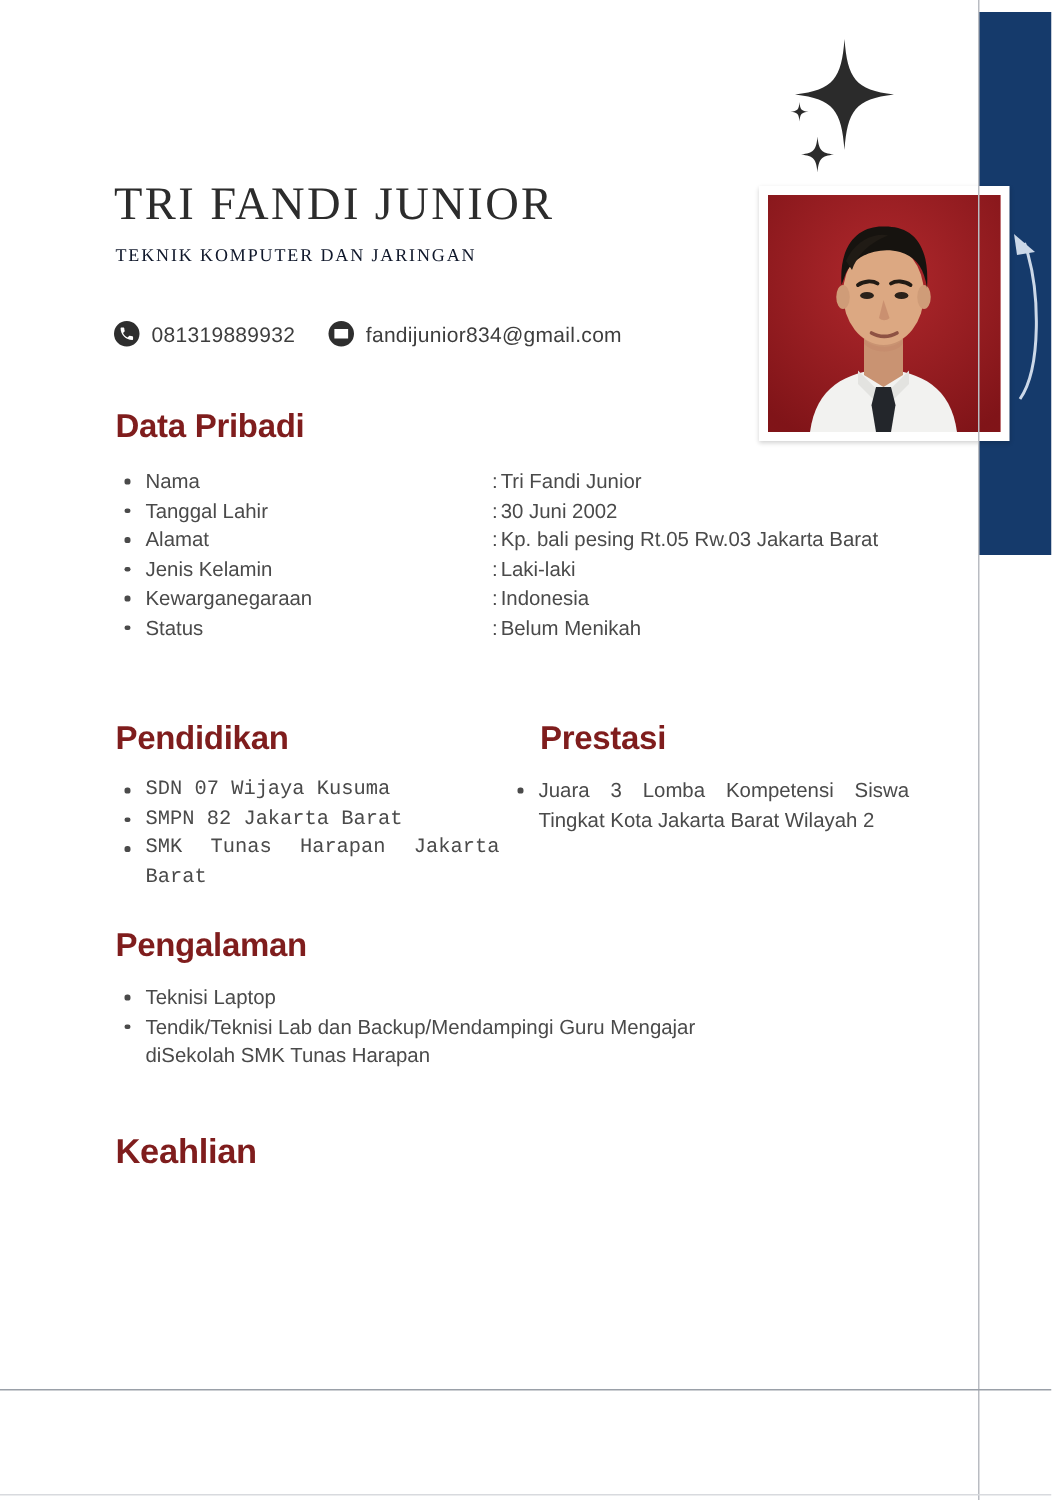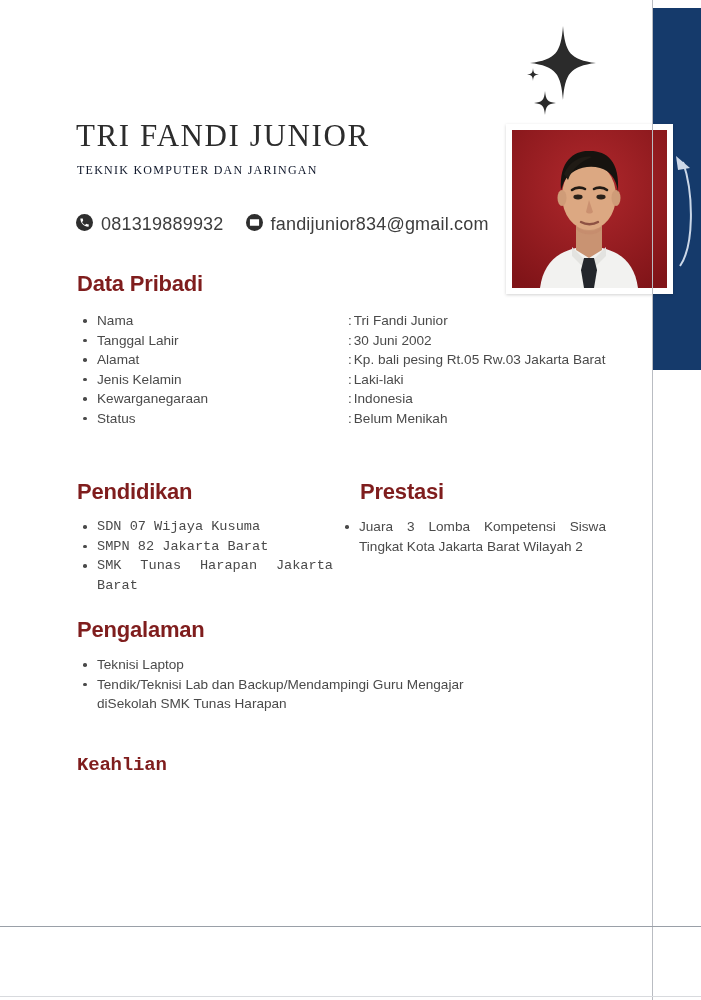--- a/index.html
+++ b/index.html
@@ -120,23 +120,23 @@
   .contacts {
     position: absolute;
     left: 76px;
     top: 214px;
     display: flex;
     align-items: center;
     gap: 22px;
   }
   .contact {
     display: flex;
-    align-items: flex-start;
+    align-items: center;
     gap: 8px;
-    font-size: 18px;
+    font-size: 14px;
     color: #3d3d3d;
     letter-spacing: 0.2px;
     white-space: nowrap;
   }
   .cicon {
     width: 17px;
     height: 17px;
     border-radius: 50%;
     background: #2e2e2e;
     display: flex;
@@ -192,21 +192,20 @@
     top: 311px;
     width: 545px;
   }
   .pd-row {
     position: relative;
     display: flex;
     font-size: 13.6px;
     line-height: 19.6px;
     color: #4a4a4a;
     min-height: 19.6px;
-    gap: 20px;
   }
   .pd-row.gap { }
   .pd-label {
     width: 250px;
     padding-left: 19px;
     position: relative;
     flex: 0 0 auto;
     box-sizing: border-box;
   }
   .pd-label::before {
@@ -225,21 +224,21 @@
   }
   .pd-value .colon { margin-right: 2px; }
 
   
   #sec-pendidikan      { left: 77px;  top: 479px; }
   #list-pendidikan     { left: 78px;  top: 517px; width: 255px; text-align: justify; font-family: Liberation Mono, monospace; }
   #sec-prestasi        { left: 360px; top: 479px; text-align: center; }
   #list-prestasi       { left: 340px; top: 517px; width: 266px; text-align: justify; }
   #sec-pengalaman      { left: 77px;  top: 617px; }
   #list-pengalaman     { left: 78px;  top: 655px; width: 430px; }
-  #sec-keahlian        { left: 77px;  top: 754px; font-size: 19px; font-family: Liberation Mono, monospace; }
+  #sec-keahlian        { left: 77px;  top: 754px; font-size: 23px; }
   #list-keahlian       { left: 78px;  top: 793px; width: 470px; }
   #list-keahlian > li  { line-height: 22.8px; }
 </style>
 </head>
 <body>
 
 <div id="page">
 
   <div class="navy-panel"></div>
 

